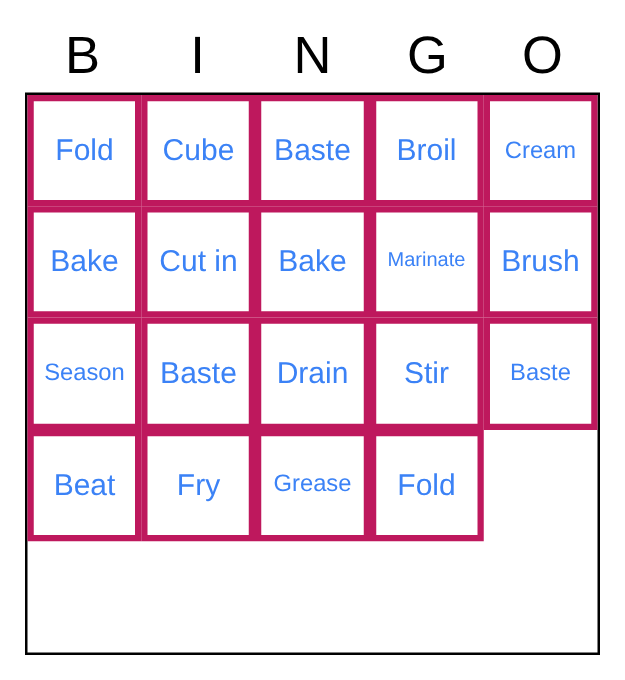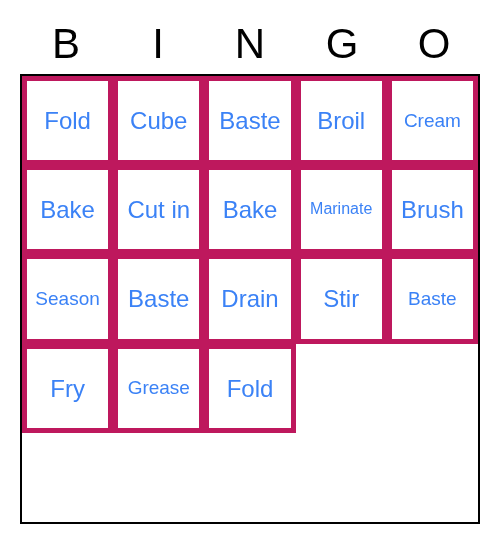--- a/index.html
+++ b/index.html
@@ -76,17 +76,18 @@
       <div class="cell">Bake</div>
       <div class="cell">Cut in</div>
       <div class="cell">Bake</div>
       <div class="cell xsmall">Marinate</div>
       <div class="cell">Brush</div>
       <div class="cell small">Season</div>
       <div class="cell">Baste</div>
       <div class="cell">Drain</div>
       <div class="cell">Stir</div>
       <div class="cell small">Baste</div>
+      <div class="cell">Beat</div>
       <div class="cell">Fry</div>
       <div class="cell small">Grease</div>
       <div class="cell">Fold</div>
     </div>
 </div>
 
 </body></html>

